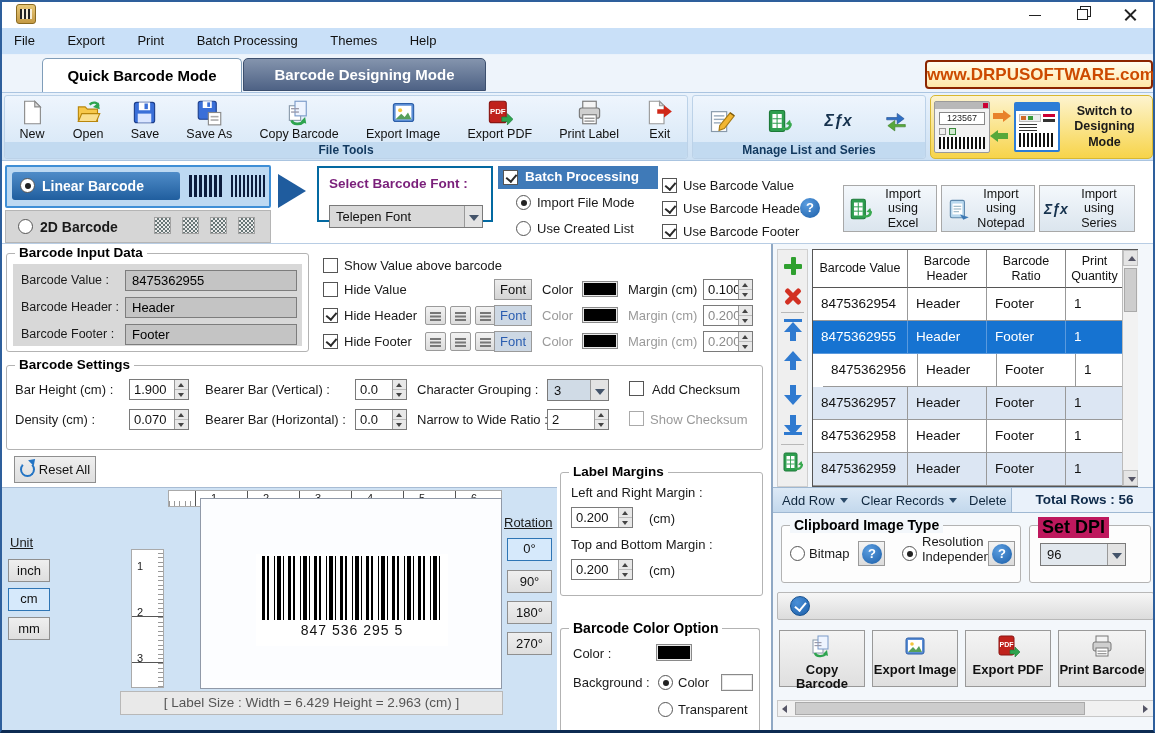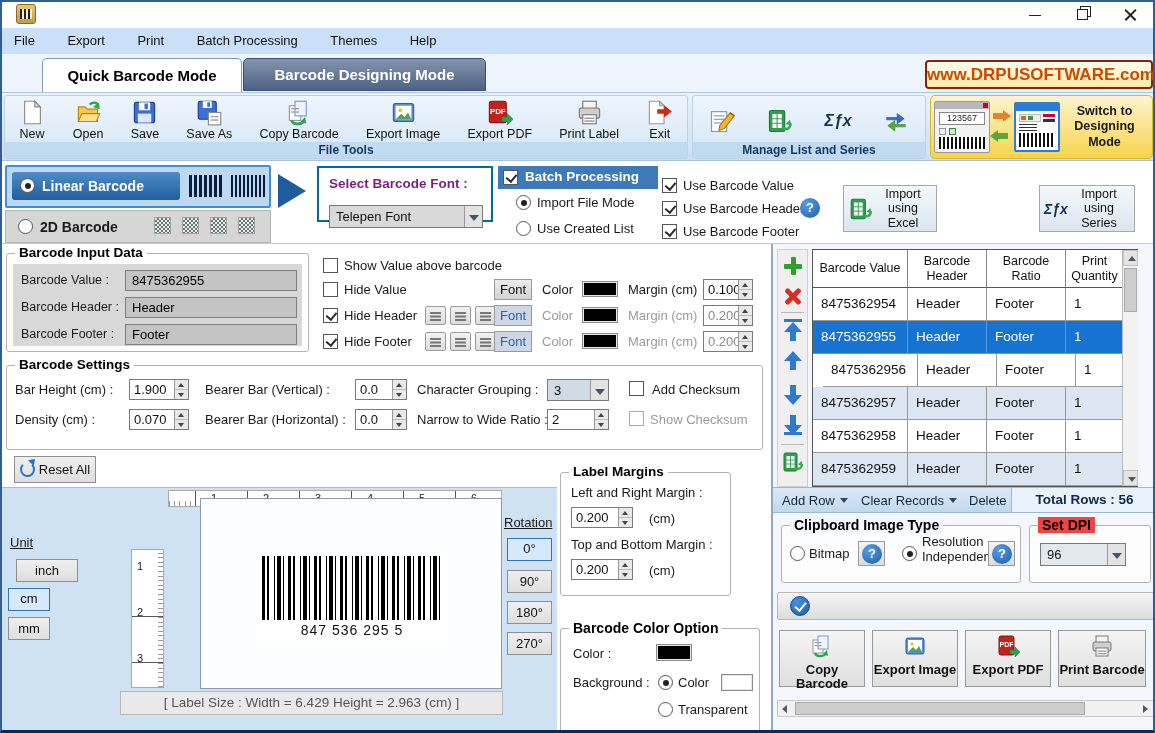--- a/index.html
+++ b/index.html
@@ -419,20 +419,26 @@
     <span class="l" style="left:683px;top:39px;">Use Barcode Header</span>
     <span class="chk on" style="left:662px;top:62px;"></span>
     <span class="l" style="left:683px;top:62px;">Use Barcode Footer</span>
     <span class="qico" style="left:800px;top:36px;"></span>
     <div class="impbtn" style="left:843px;">
       <svg width="26" height="26">
           <use href="#s-excel"></use>
         </svg>
       <span class="il">Import using Excel</span>
     </div>
+    <div class="impbtn" style="left:941px;">
+      <svg width="26" height="26">
+          <use href="#s-notepad"></use>
+        </svg>
+      <span class="il">Import using Notepad</span>
+    </div>
     <div class="impbtn" style="left:1039px;width:96px;">
       <span class="sigma" style="font-size:14px;">Σƒx</span>
       <span class="il">Import using Series</span>
     </div>
   </div>
 
   <div id="mainleft">
 
     <div class="gbox" style="left:6px;top:9px;width:303px;height:99px;">
       <span class="gtitle">Barcode Input Data</span>
@@ -568,32 +574,32 @@
         <span class="vnum" style="top:56px;">2</span>
         <span class="vnum" style="top:102px;">3</span>
       </div>
       <div id="canvas">
         <div id="bcblock">
           <div id="bcbars"></div>
           <div id="bctext">847 536 295 5</div>
         </div>
       </div>
       <span class="l" style="left:10px;top:47px;text-decoration:underline;">Unit</span>
-      <div class="btn" style="left:16px;top:71px;width:62px;height:23px;line-height:21px;">inch</div>
+      <div class="btn" style="left:8px;top:71px;width:42px;height:23px;line-height:21px;">inch</div>
       <div class="btn sel" style="left:8px;top:100px;width:42px;height:23px;line-height:20px;">cm</div>
       <div class="btn" style="left:8px;top:129px;width:42px;height:23px;line-height:21px;">mm</div>
       <span class="l" style="left:504px;top:27px;text-decoration:underline;">Rotation</span>
       <div class="btn sel" style="left:507px;top:50px;width:45px;height:23px;line-height:20px;">0°</div>
       <div class="btn" style="left:507px;top:82px;width:45px;height:23px;line-height:21px;">90°</div>
       <div class="btn" style="left:507px;top:113px;width:45px;height:23px;line-height:21px;">180°</div>
       <div class="btn" style="left:507px;top:144px;width:45px;height:23px;line-height:21px;">270°</div>
       <div id="statusbar">[ Label Size : Width = 6.429  Height = 2.963 (cm) ]</div>
     </div>
 
-    <div class="gbox" style="left:560px;top:228px;width:171px;height:124px;">
+    <div class="gbox" style="left:560px;top:228px;width:203px;height:124px;">
       <span class="gtitle">Label Margins</span>
       <span class="l" style="left:10px;top:12px;">Left and Right Margin :</span>
       <span class="spin" style="left:10px;top:34px;width:62px;">
           <span class="v">0.200</span>
           <span class="ar">
             <span class="au"></span>
             <span class="ad"></span>
           </span>
         </span>
       <span class="l" style="left:88px;top:38px;">(cm)</span>
@@ -704,21 +710,21 @@
           <span class="qico"></span>
         </span>
       <span class="radio on" style="left:120px;top:20px;"></span>
       <span class="l" style="left:140px;top:9px;width:72px;white-space:normal;line-height:1.15;">Resolution Independent</span>
       <span class="qbtn" style="left:206px;top:15px;">
           <span class="qico"></span>
         </span>
     </div>
 
     <div class="gbox" style="left:256px;top:281px;width:122px;height:58px;background:#fdfdfd;">
-      <span class="gtitle" style="background:#ef4444;font-size:14px;">Set DPI</span>
+      <span class="gtitle" style="background:#be185d;font-size:18px;">Set DPI</span>
       <span class="combo" style="left:10px;top:17px;width:86px;height:23px;background:#e2e8ee;">
           <span class="v">96</span>
           <span class="dd"></span>
         </span>
     </div>
 
     <div id="advbar">
       <span class="ckc" style="left:12px;top:3px;"></span>
     </div>
 

